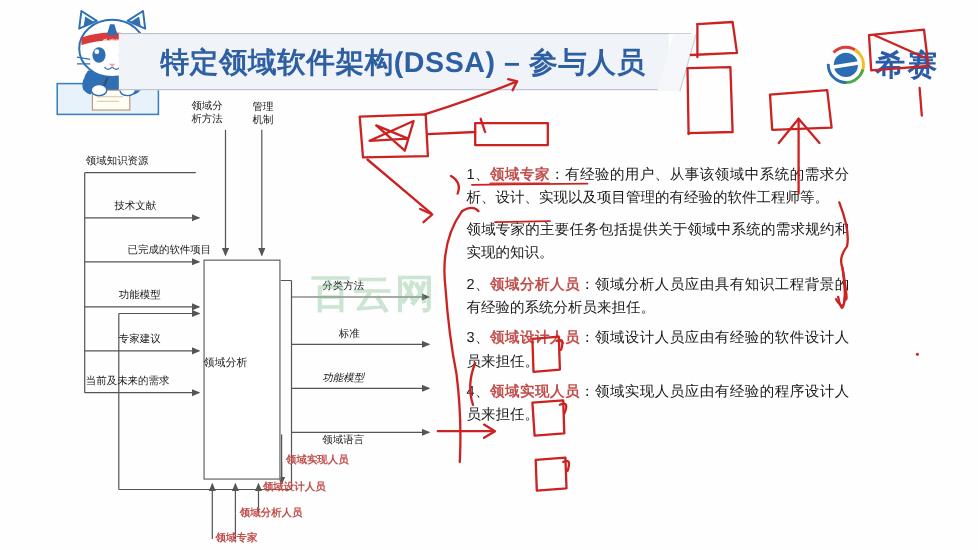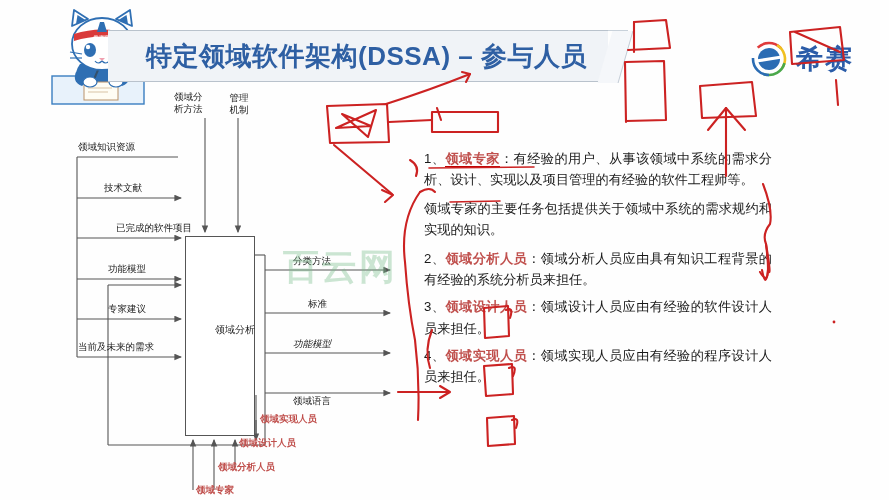--- a/index.html
+++ b/index.html
@@ -62,21 +62,21 @@
     font-family: "Liberation Sans", "DejaVu Sans", sans-serif;
   }
   .dlabel-red { color: #c0504d; font-weight: bold; font-size: 9.5px; }
   #proc-box {
     position: absolute; left: 125px; top: 141px;
     width: 70px; height: 200px;
     border: 1.2px solid #555; background: #fff;
   }
   #proc-label {
     position: absolute; left: 125px; top: 228px; width: 70px;
-    text-align: right; font-size: 10px; color: #1a1a1a;
+    text-align: left; font-size: 10px; color: #1a1a1a;
   }
 
   
   #watermark {
     position: absolute; left: 283px; top: 243px;
     font-size: 36px; font-weight: bold;
     color: rgba(120,190,140,0.38);
     letter-spacing: 2px; user-select: none;
   }
 

